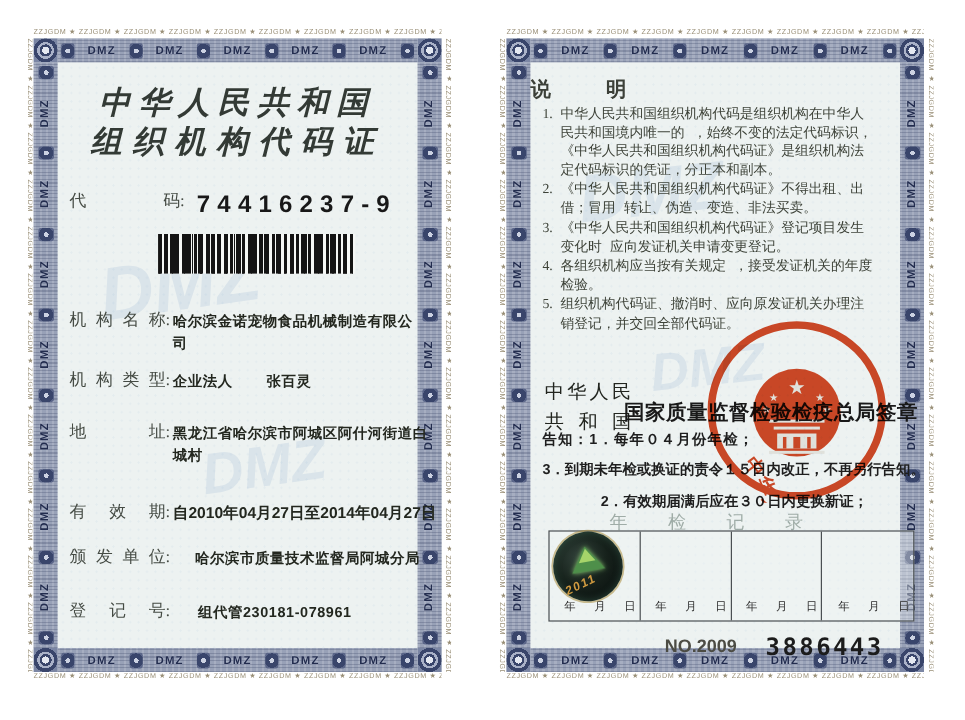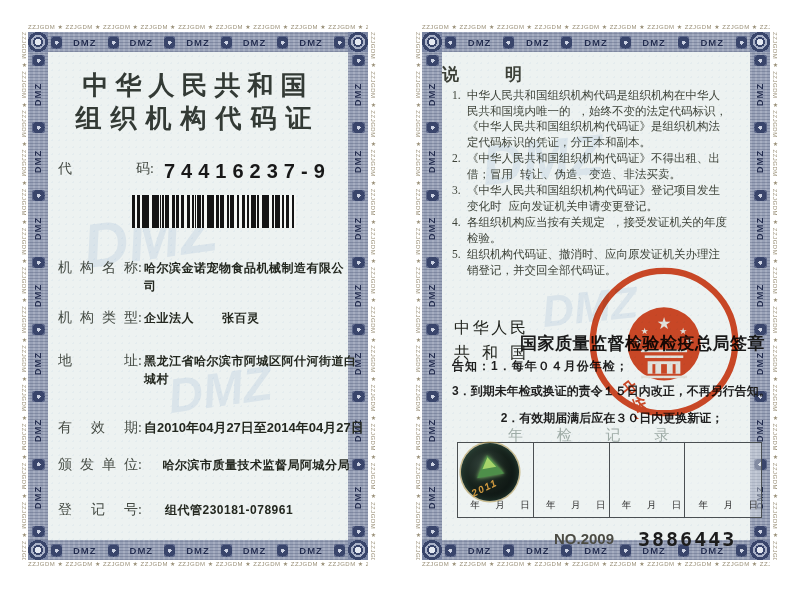--- a/index.html
+++ b/index.html
@@ -64,21 +64,21 @@
   .micro.lft{left:-8px;} .micro.rgt{right:-8px;}
 
   
   .wm{
     position:absolute;font-family:"Liberation Sans", sans-serif;font-weight:bold;font-style:italic;
     color:rgba(125,160,200,.17);pointer-events:none;
   }
 
   
   .title{position:absolute;left:20px;right:20px;text-align:center;
-    font-family:"Liberation Sans", sans-serif;font-weight:bold;color:#333a35;}
+    font-family:"Liberation Sans", sans-serif;font-weight:bold;color:#333a35;font-style:italic;}
   #title1{top:36px;font-size:26px;letter-spacing:7px;}
   #title2{top:69px;font-size:26px;letter-spacing:9px;}
 
   .field{position:absolute;left:30px;display:flex;align-items:flex-start;}
   .flabel{
     width:80px;flex:0 0 auto;font-size:14px;color:#454b44;
     text-align:justify;text-align-last:justify;line-height:18px;
   }
   .fcolon{flex:0 0 auto;font-size:14px;color:#454b44;width:6px;line-height:18px;}
   .fvalue{

